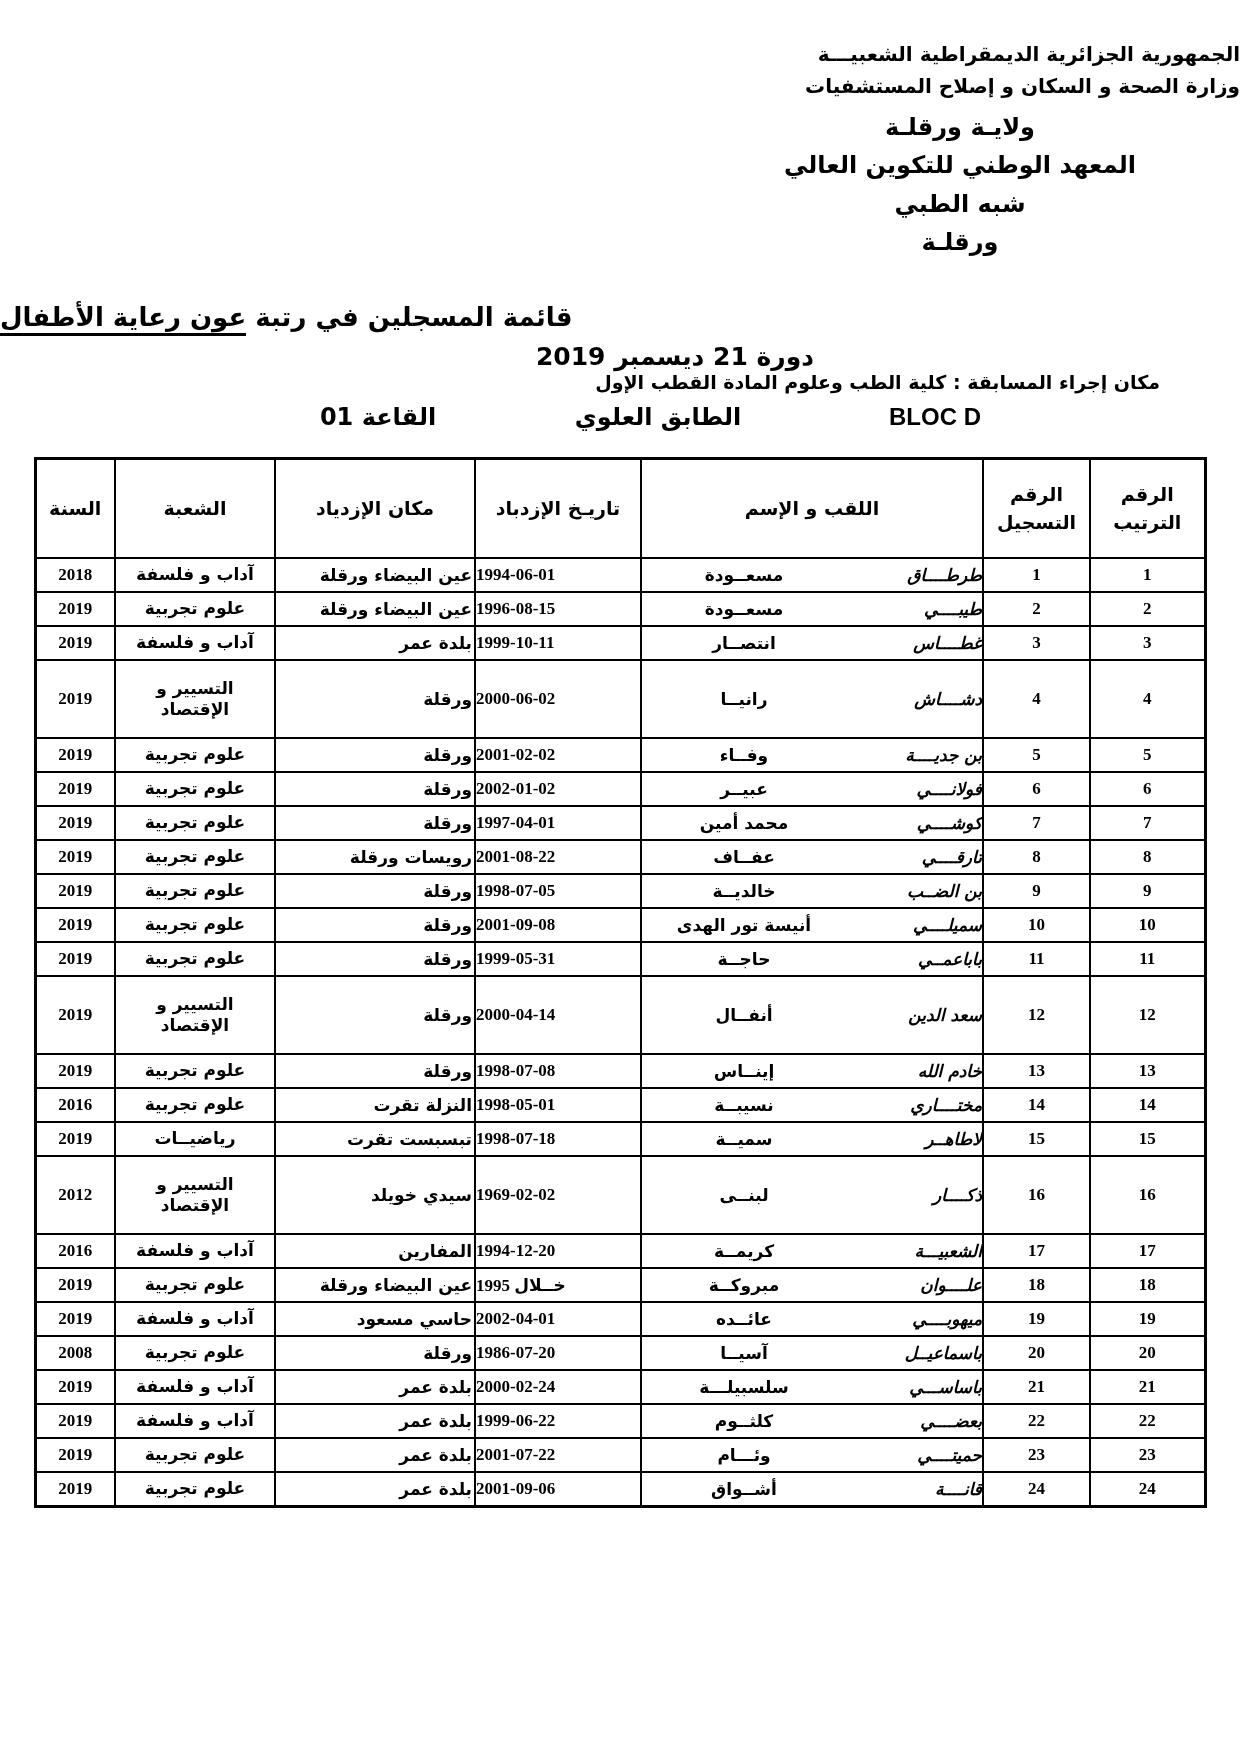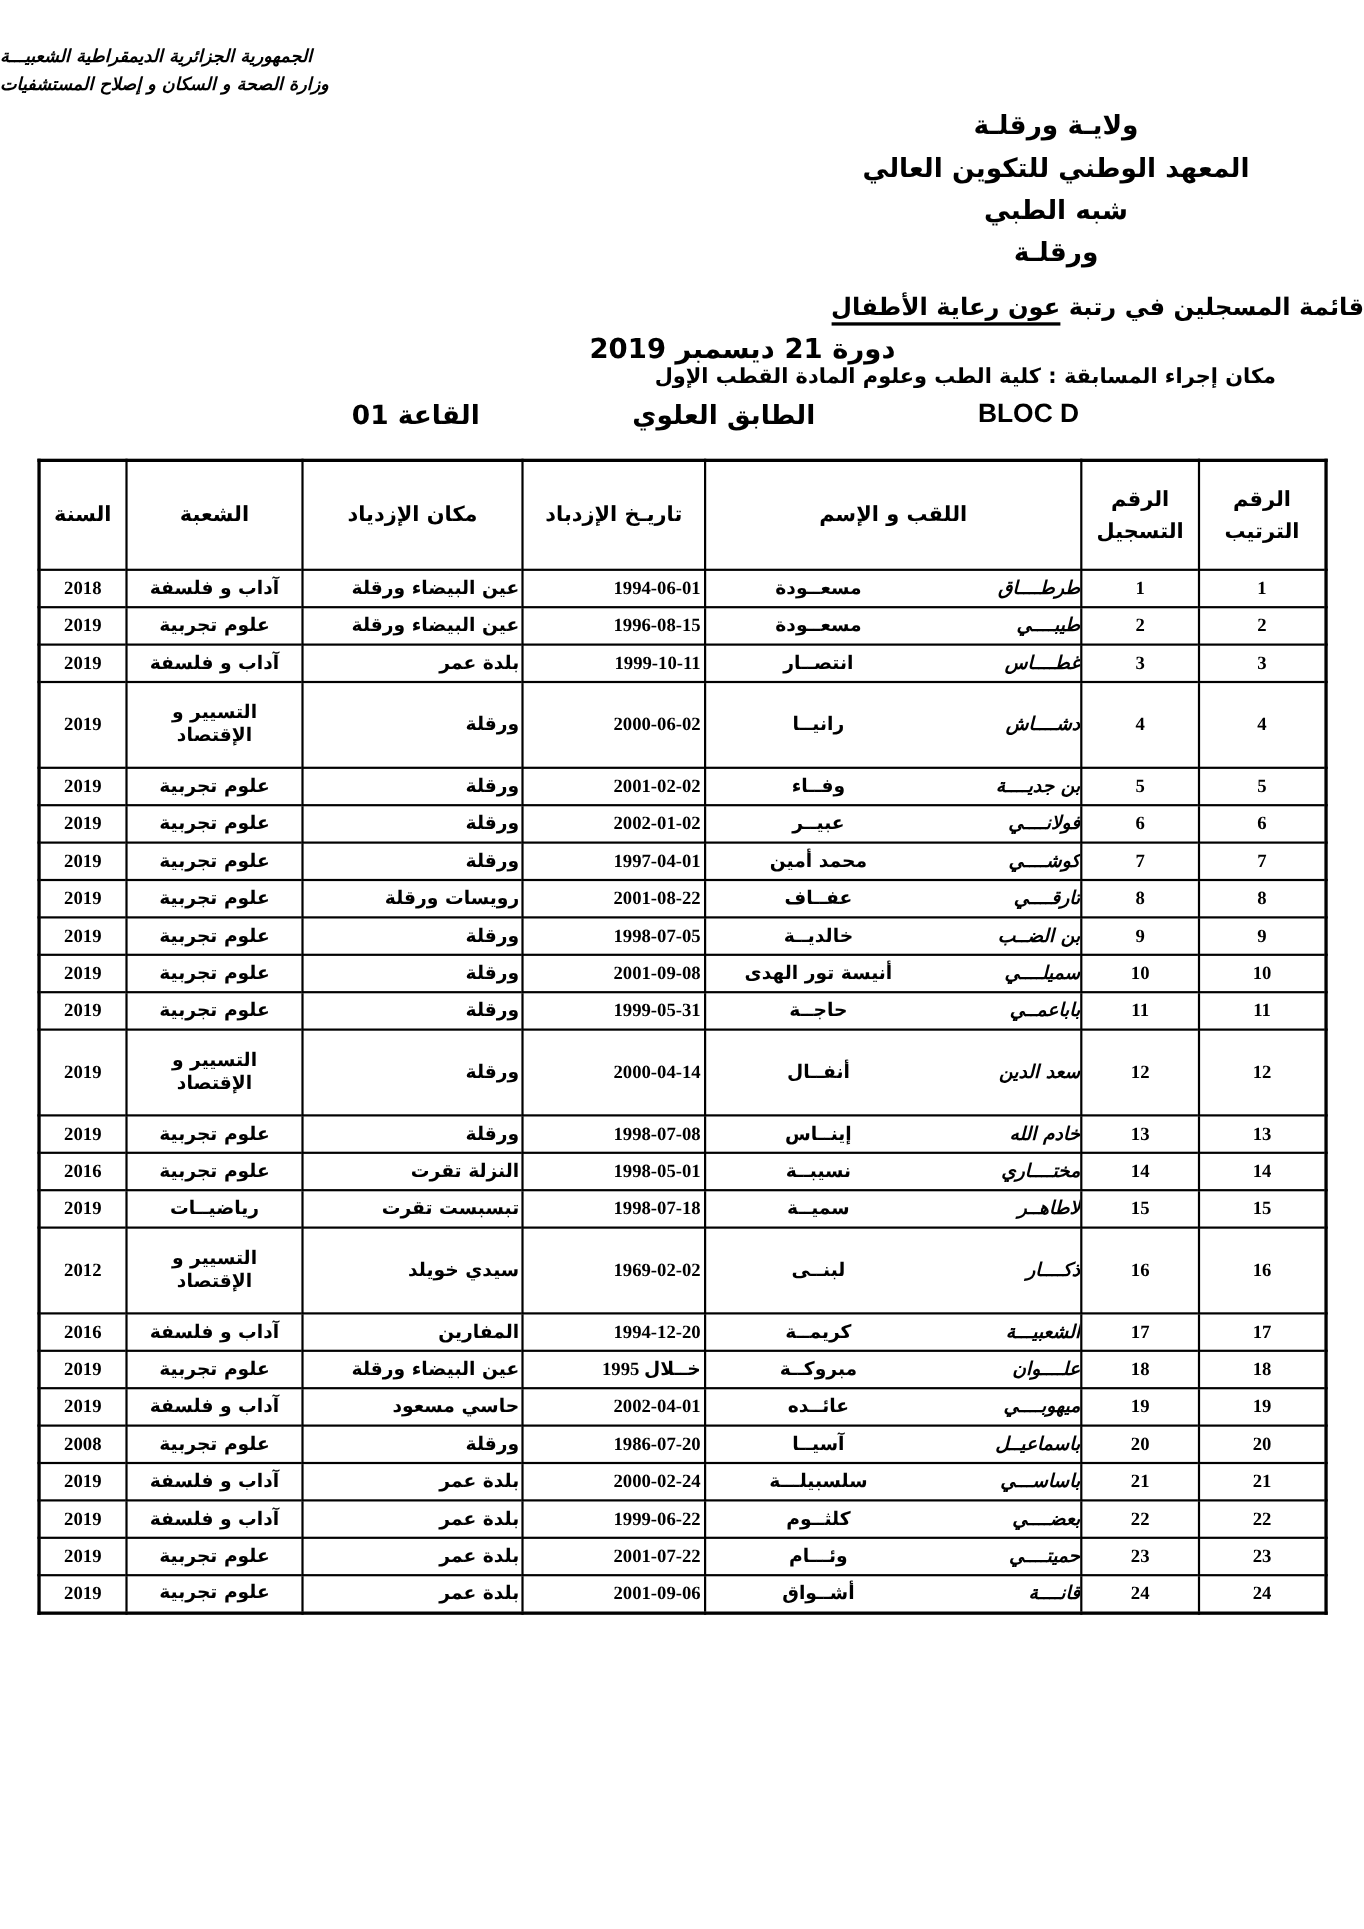--- a/index.html
+++ b/index.html
@@ -8,30 +8,30 @@
     width: 1240px; height: 1754px;
     margin: 0 auto;
     font-family: "DejaVu Sans", sans-serif;
     color: #000;
     direction: rtl;
     position: relative;
   }
   .page { padding-top: 38px; }
 
   
-  .gov-header { text-align: left; font-weight: bold; font-size: 16px; line-height: 1.6; font-style: italic; }
+  .gov-header { text-align: right; font-weight: bold; font-size: 20px; line-height: 1.6; }
   .org-block {
     width: 400px;
     margin: 6px 80px 0 auto; 
     text-align: center;
     font-weight: bold; font-size: 24px; line-height: 1.6;
   }
 
   
-  .doc-title { text-align: right; font-size: 22px; font-weight: bold; margin-top: 18px; }
+  .doc-title { text-align: left; font-size: 26px; font-weight: bold; margin-top: 40px; }
   .doc-title .underlined { border-bottom: 3px solid #000; padding-bottom: 1px; }
   .session-line { text-align: center; font-size: 25px; font-weight: bold; margin-top: 10px;
                   transform: translateX(55px); } 
   .location-line { font-size: 19px; font-weight: bold; padding-right: 80px; text-align: right; }
 
   
   .hall-row { position: relative; height: 42px; margin-top: 10px; font-size: 24px; font-weight: bold; direction: ltr; }
   .hall-row span { position: absolute; top: 0; transform: translateX(-50%); white-space: nowrap; }
   .hall-bloc  { left: 935px; font-family: "Liberation Sans", sans-serif; }
   .hall-floor { left: 658px; }
@@ -51,21 +51,21 @@
     overflow: hidden;
   }
   .reg-table thead th { height: 100px; font-size: 19px; font-weight: bold; text-align: center; line-height: 1.5; }
   .reg-table tbody tr { height: 34px; }
   .reg-table tbody tr.tall { height: 78px; }
   .reg-table tbody td { font-size: 17px; font-weight: bold; }
 
   .num { font-family: "Liberation Serif", "DejaVu Sans", serif; font-size: 18px; }
 
   td.c-order, td.c-reg, td.c-year, td.c-branch { text-align: center; }
-  td.c-date  { text-align: right; padding-right: 3px; white-space: nowrap; padding-left: 24px; }
+  td.c-date  { text-align: left; padding-right: 3px; white-space: nowrap; }
   td.c-place { text-align: right; padding-right: 2px; }
   td.c-branch { line-height: 1.25; padding: 0 17px; }
 
   
   .namecell { display: flex; align-items: center; width: 100%; }
   .namecell .surname { flex: 0 0 40%; text-align: right; padding-right: 0; white-space: nowrap; font-style: italic; }
   .namecell .given   { flex: 1 1 auto; text-align: center; white-space: nowrap; }
 
   .stacked { display: block; }
 </style>

